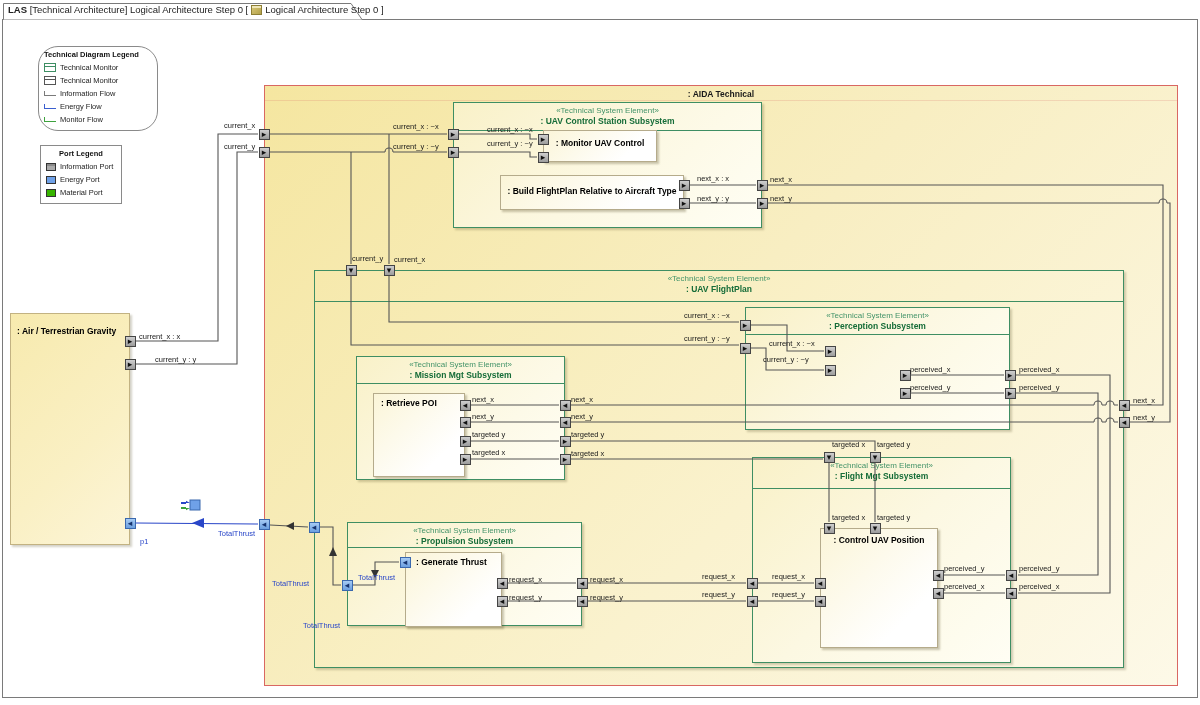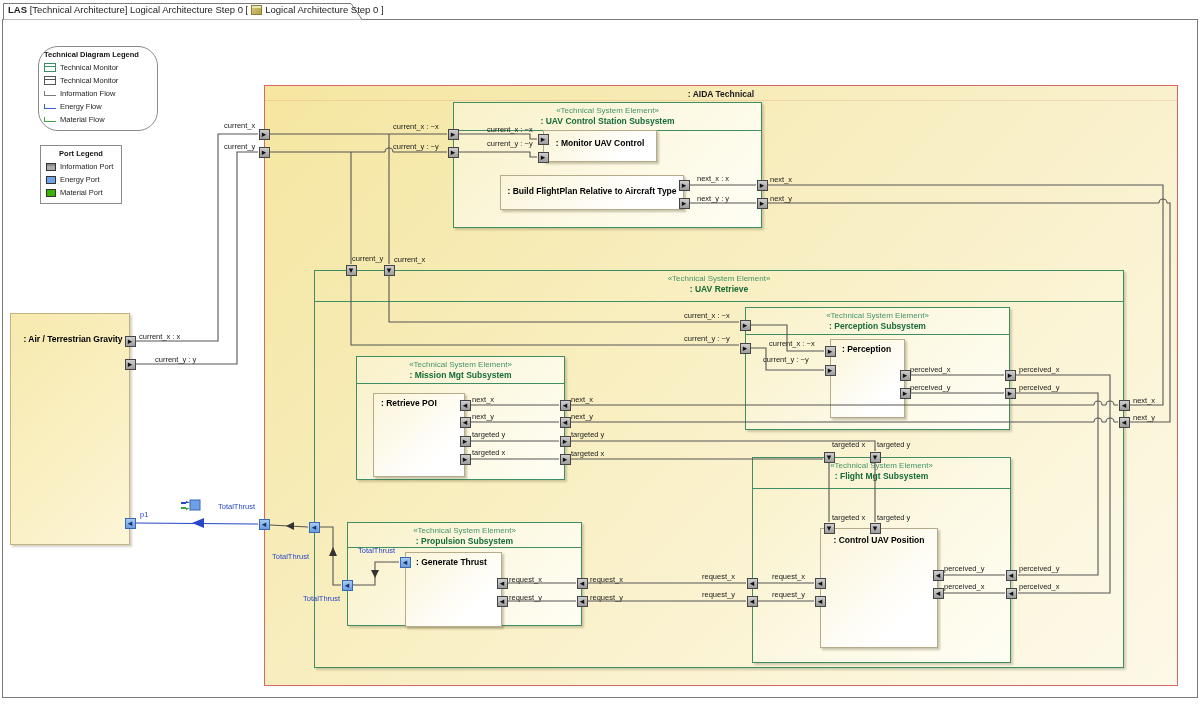--- a/index.html
+++ b/index.html
@@ -29,21 +29,21 @@
   .box-yellow{border:1px solid #C2B282;background:linear-gradient(135deg,#F7EAAE 0%,#FAF0C4 60%,#FCF5D8 100%);
               box-shadow:1.5px 1.5px 2px rgba(80,70,30,.25);}
   .box-yellow .bname{color:#000;position:absolute;left:0;right:0;}
 
   .port{position:absolute;width:11px;height:11px;box-sizing:border-box;display:flex;
         align-items:center;justify-content:center;font-size:9px;line-height:9px;color:#111;}
   .port-i{border:1px solid #444;background:linear-gradient(180deg,#CFCFCF,#9C9C9C);}
   .port-e{border:1px solid #3A68AE;background:linear-gradient(180deg,#A6CBF4,#6B9FE0);color:#16336F;}
 
   .lbl{position:absolute;font-size:7.5px;line-height:8px;color:#1a1a1a;white-space:nowrap;}
-  .lbl-blue{color:#2946C8;}
+  .lbl-blue{color:#2946C8;margin-top:27px;}
 
   .tab-text{position:absolute;left:8px;top:4px;font-size:9.5px;line-height:12px;color:#222;white-space:nowrap;}
   .tab-text b{font-weight:bold;}
   .tab-ico{display:inline-block;width:11px;height:10px;vertical-align:-2px;margin:0 3px;
            background:linear-gradient(135deg,#D9C878,#B3A14A);border:1px solid #8E7F35;box-sizing:border-box;
            box-shadow:inset 0 2px 0 #EFE6B8;}
   .legend{position:absolute;background:#fff;border:1px solid #8a8a8a;padding:3px 5px 4px 5px;box-sizing:border-box;}
   .legend .lg-title{font-size:7.5px;font-weight:bold;color:#111;margin-bottom:2px;white-space:nowrap;}
   .legend .row{display:flex;align-items:center;height:13px;font-size:7.5px;color:#222;white-space:nowrap;}
   .legend .row .ic{margin-right:4px;flex:none;}
@@ -61,21 +61,21 @@
 <body>
 
 <div class="page">
   <div id="boxes">
       <div class="box box-aida" style="left: 264px; top: 85px; width: 914px; height: 601px;">
         <div class="bname">: AIDA Technical</div>
         <div class="sep" style="top: 14px;"></div>
       </div>
       <div class="box box-sys sys-uav" style="left: 314px; top: 270px; width: 810px; height: 398px;">
         <div class="stereo">«Technical System Element»</div>
-        <div class="bname">: UAV Retrieve</div>
+        <div class="bname">: UAV FlightPlan</div>
         <div class="sep" style="top: 30px;"></div>
       </div>
       <div class="box box-sys" style="left: 453px; top: 102px; width: 309px; height: 126px;">
         <div class="stereo">«Technical System Element»</div>
         <div class="bname">: UAV Control Station Subsystem</div>
         <div class="sep" style="top: 27px;"></div>
       </div>
       <div class="box box-sys" style="left: 745px; top: 307px; width: 265px; height: 123px;">
         <div class="stereo">«Technical System Element»</div>
         <div class="bname">: Perception Subsystem</div>
@@ -90,33 +90,30 @@
         <div class="stereo">«Technical System Element»</div>
         <div class="bname">: Flight Mgt Subsystem</div>
         <div class="sep" style="top: 30px;"></div>
       </div>
       <div class="box box-sys" style="left: 347px; top: 522px; width: 235px; height: 104px;">
         <div class="stereo">«Technical System Element»</div>
         <div class="bname">: Propulsion Subsystem</div>
         <div class="sep" style="top: 24px;"></div>
       </div>
       <div class="box box-yellow" style="left: 10px; top: 313px; width: 120px; height: 232px;">
-        <div class="bname" style="position: absolute; left: 6px; top: 20px; text-align: center;">: Air / Terrestrian Gravity</div>
+        <div class="bname" style="position: absolute; left: 6px; top: 12px; text-align: left;">: Air / Terrestrian Gravity</div>
       </div>
       <div class="box box-fn" style="left: 543px; top: 130px; width: 114px; height: 32px;">
         <div class="bname" style="top: 7px; text-align: center;">: Monitor UAV Control</div>
       </div>
       <div class="box box-fn" style="left: 500px; top: 175px; width: 184px; height: 35px;">
         <div class="bname" style="top: 10px; text-align: center;">: Build FlightPlan Relative to Aircraft Type</div>
       </div>
       <div class="box box-fn" style="left: 373px; top: 393px; width: 92px; height: 84px;">
         <div class="bname" style="position: absolute; left: 7px; top: 4px; text-align: left;">: Retrieve POI</div>
-      </div>
-      <div class="box box-fn" style="left: 830px; top: 339px; width: 75px; height: 79px;">
-        <div class="bname" style="position: absolute; left: 11px; top: 4px; text-align: left;">: Perception</div>
       </div>
       <div class="box box-fn" style="left: 405px; top: 552px; width: 97px; height: 75px;">
         <div class="bname" style="position: absolute; left: 10px; top: 4px; text-align: left;">: Generate Thrust</div>
       </div>
       <div class="box box-fn" style="left: 820px; top: 528px; width: 118px; height: 120px;">
         <div class="bname" style="top: 6px; text-align: center;">: Control UAV Position</div>
       </div>
     </div>
 
   <svg id="wire-svg" width="1200" height="705" viewBox="0 0 1200 705">
@@ -311,21 +308,21 @@
           <div class="row">
             <span class="ic ic-flow fl-gray"></span>
             <span>Information Flow</span>
           </div>
           <div class="row">
             <span class="ic ic-flow fl-blue"></span>
             <span>Energy Flow</span>
           </div>
           <div class="row">
             <span class="ic ic-flow fl-green"></span>
-            <span>Material Flow</span>
+            <span>Monitor Flow</span>
           </div>
         </div>
     </div>
 
     <div class="legend" style="left:40px;top:145px;width:82px;">
       <div class="lg-title lg-port-title">Port Legend</div>
       <div id="legend2-rows">
           <div class="row">
             <span class="ic ic-port pt-gray"></span>
             <span>Information Port</span>

